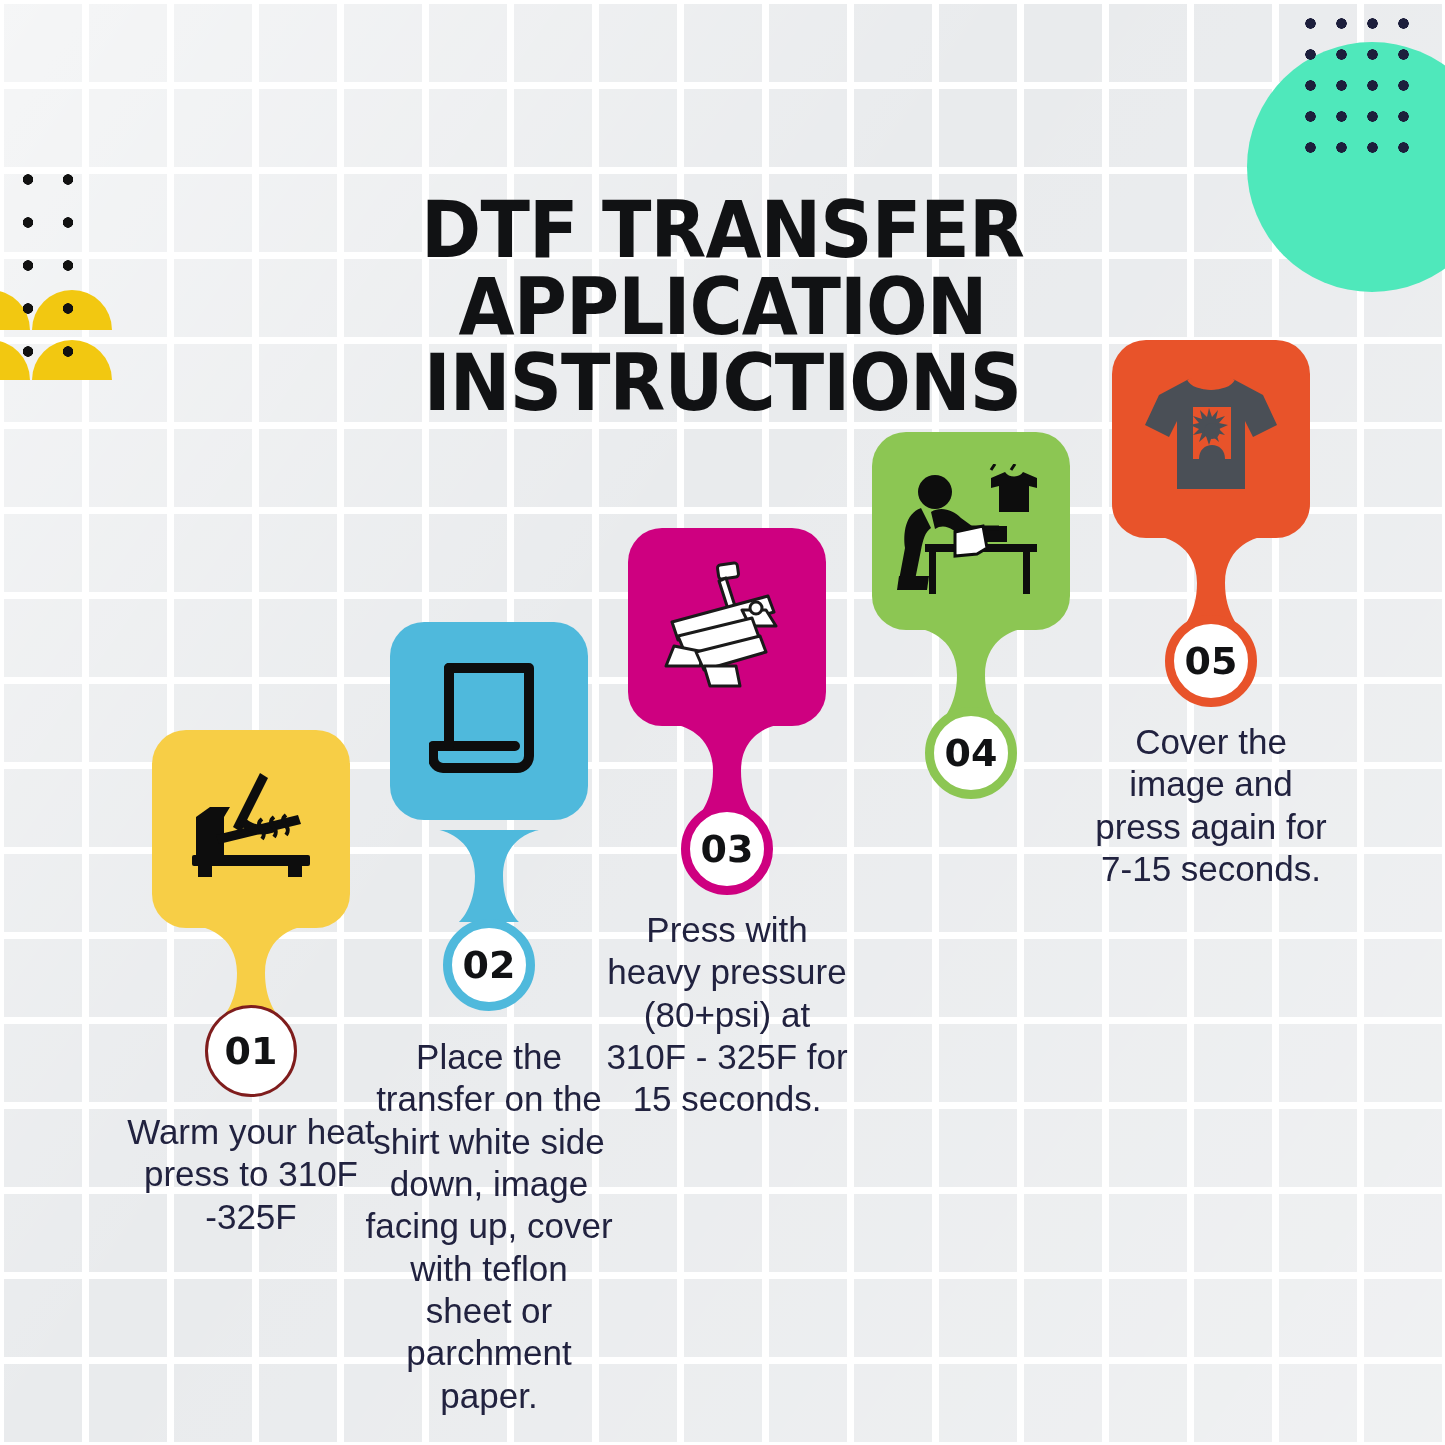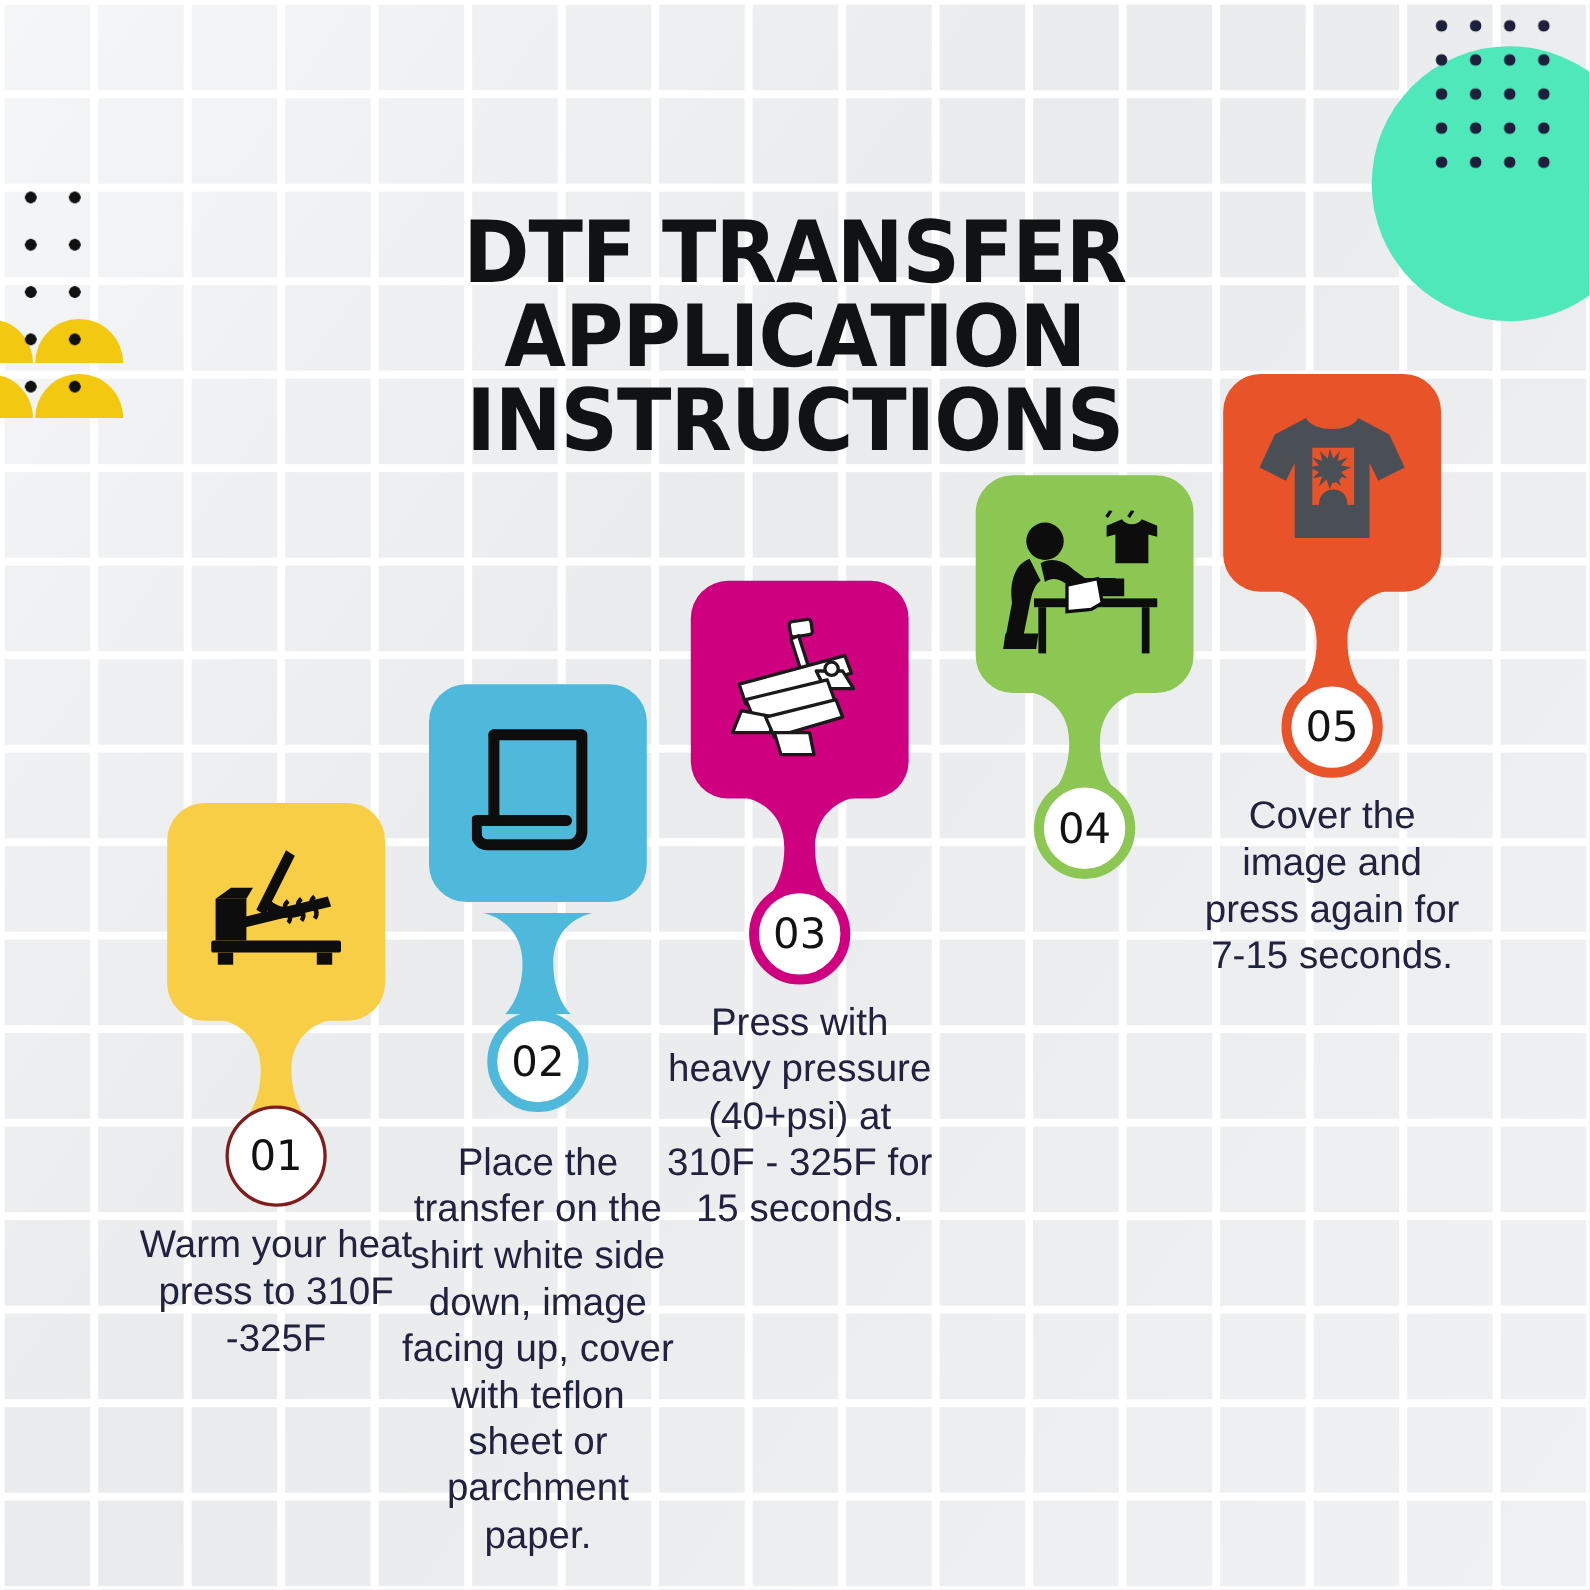--- a/index.html
+++ b/index.html
@@ -91,41 +91,41 @@
   }
   .neck .fill{
     position:absolute;left:0;right:0;top:0;bottom:0;
   }
 
   .ring{
     width:92px;height:92px;border-radius:50%;
     background:#ffffff;
     display:flex;align-items:center;justify-content:center;
     font-family:"DejaVu Sans", sans-serif;
-    font-weight:normal;font-size:38px;color:#111214;
+    font-weight:bold;font-size:38px;color:#111214;
     box-sizing:border-box;
     position:relative;
     margin-top:-14px;
   }
 
   .caption{
     margin-top:14px;
     text-align:center;
     font-family:"Liberation Sans", sans-serif;
     font-size:35px;
     line-height:1.21;
     color:#21223f;
     width:248px;
   }
 
   
   #step-1{left:127px;top:730px;}
   #step-2{left:365px;top:622px;gap:11px;}
   #step-3{left:603px;top:528px;}
-  #step-4{left:847px;top:432px;padding-left:15px;}
+  #step-4{left:847px;top:432px;}
   #step-5{left:1087px;top:340px;}
 </style>
 </head>
 <body>
 
 <div id="bg-grid"></div>
 <div id="bg-sheen"></div>
 
 <div class="deco" id="deco-mint-circle"></div>
 <div class="deco" id="deco-dots-tr"></div>
@@ -217,21 +217,21 @@
       </span>
     </div>
     <div class="neck">
       <svg class="fill" viewBox="0 0 100 92" preserveAspectRatio="none">
         <path d="M0 0 C0 0 36 6 36 46 C36 78 20 92 20 92 L80 92 C80 92 64 78 64 46 C64 6 100 0 100 0 Z" fill="#CE0080"></path>
       </svg>
     </div>
     <div class="ring" style="border:9px solid #CE0080">
       <span>03</span>
     </div>
-    <div class="caption">Press with heavy pressure (40+psi) at 310F - 325F for 15 seconds.</div>
+    <div class="caption">Press with heavy pressure (80+psi) at 310F - 325F for 15 seconds.</div>
   </div>
 
   <div class="step" id="step-4">
     <div class="card" style="background:#8CC653">
       <span>
         <svg width="152" height="134" viewBox="0 0 152 134">
           <g fill="#0d0d0d">
             <circle cx="40" cy="28" r="17"></circle>
             <path d="M26 44 c-16 6 -18 26 -16 40 l-6 32 h16 l6 -30 c2 -10 4 -18 10 -22 z"></path>
             <path d="M4 112 l-2 14 h30 l2 -14 z"></path>

